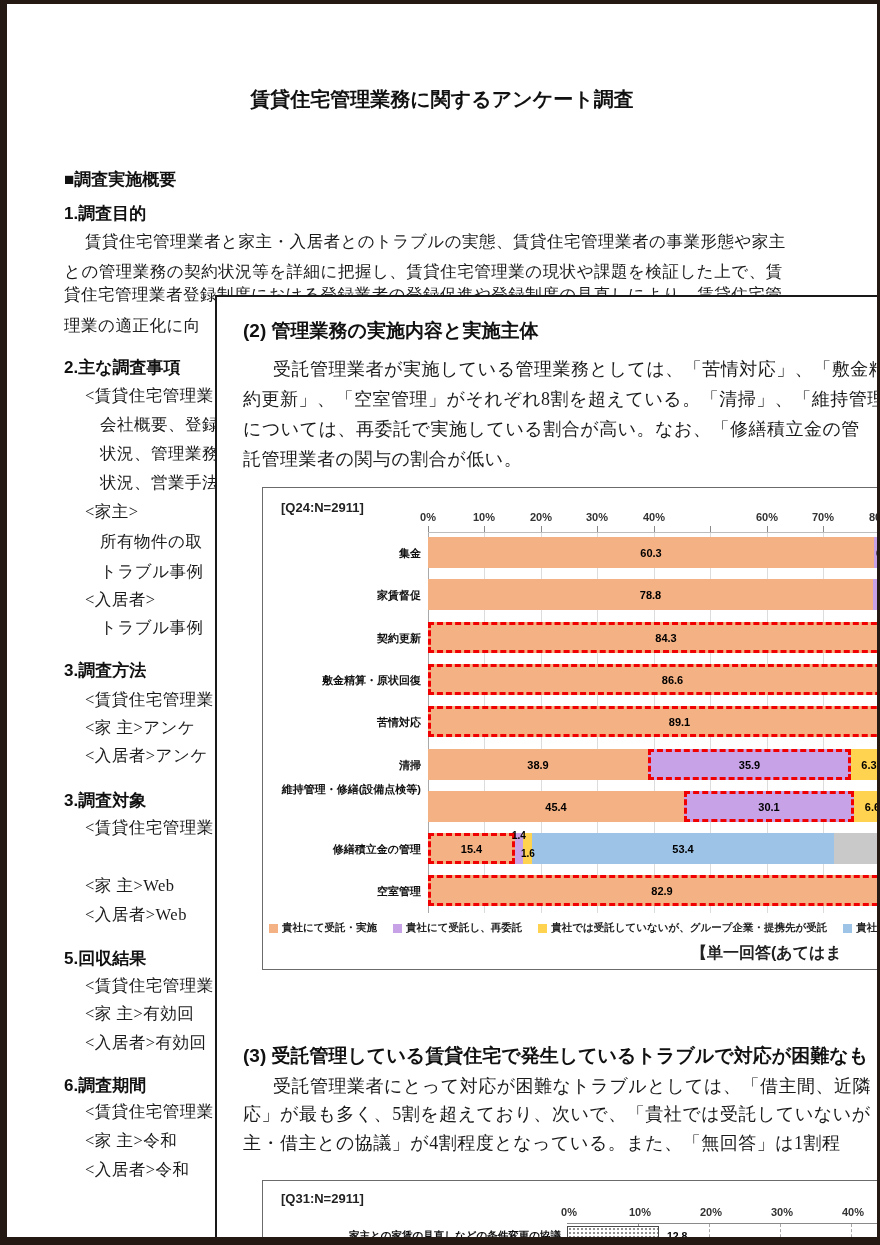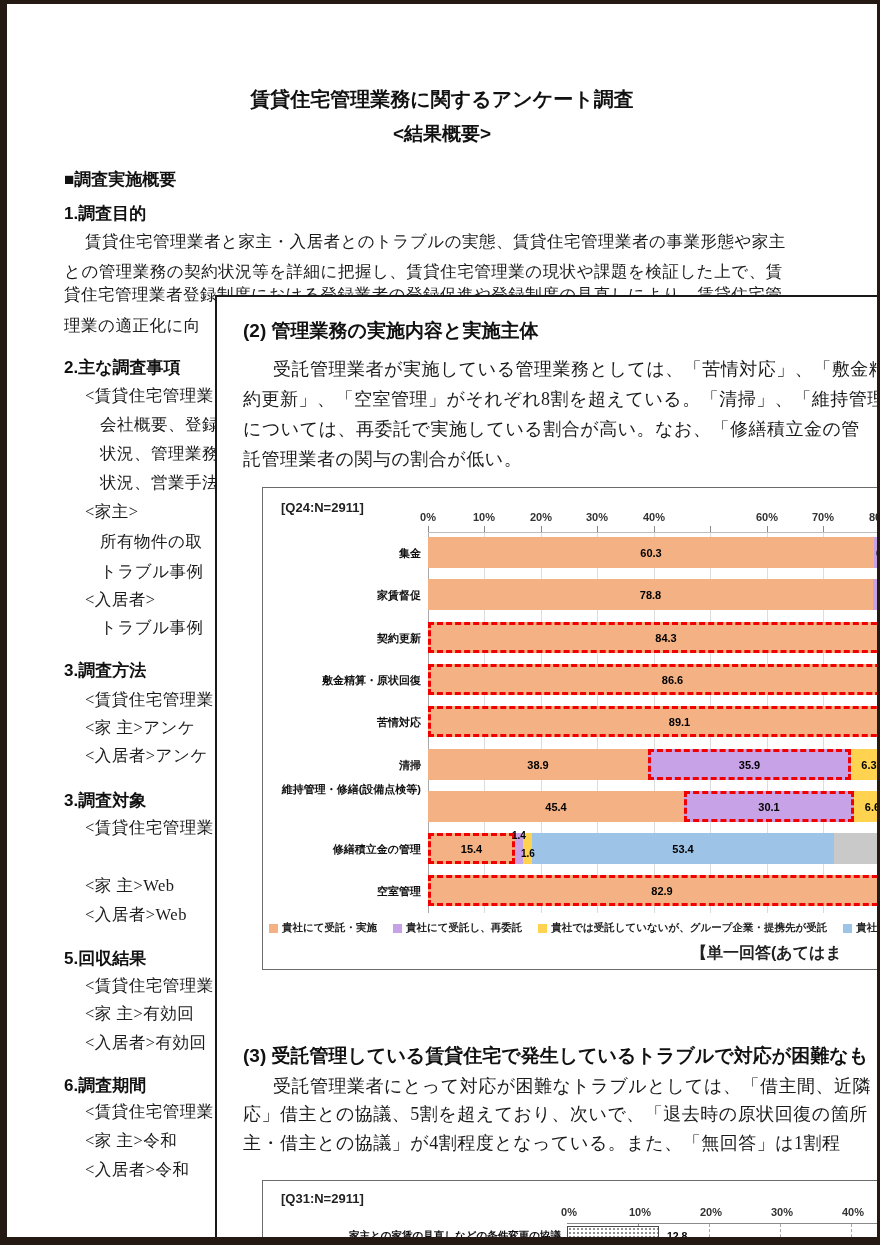--- a/index.html
+++ b/index.html
@@ -44,21 +44,20 @@
         font-size:10.5px;font-weight:bold;color:#111;}
   .val2{position:absolute;font-size:10.5px;font-weight:bold;color:#000;}
 </style>
 </head>
 <body>
 
 <div class="screen">
 
   <div class="page page-back">
     <div class="abs nw goth doc-title">賃貸住宅管理業務に関するアンケート調査</div>
-    <div class="abs nw goth doc-subtitle">&lt;結果概要&gt;</div>
     <div class="abs nw goth bk-head" style="left:57px;top:164px;">■調査実施概要</div>
 
     <div class="abs nw goth bk-head" style="left:57px;top:198px;">1.調査目的</div>
     <div class="abs nw serif bk-line" style="left:78px;top:228px;">賃貸住宅管理業者と家主・入居者とのトラブルの実態、賃貸住宅管理業者の事業形態や家主</div>
     <div class="abs nw serif bk-line" style="left:57px;top:258px;">との管理業務の契約状況等を詳細に把握し、賃貸住宅管理業の現状や課題を検証した上で、賃</div>
     <div class="abs nw serif bk-line" style="left:57px;top:281px;">貸住宅管理業者登録制度における登録業者の登録促進や登録制度の見直しにより、賃貸住宅管</div>
     <div class="abs nw serif bk-line" style="left:57px;top:312px;">理業の適正化に向</div>
 
     <div class="abs nw goth bk-head" style="left:57px;top:352px;">2.主な調査事項</div>
     <div class="abs nw serif bk-line" style="left:78px;top:382px;">&lt;賃貸住宅管理業</div>
@@ -217,21 +216,21 @@
         <span class="legend-item">
             <span class="legend-sq" style="background:#9DC3E6;"></span>
             <span>貴社では実施していない・</span>
           </span>
       </div>
       <div class="abs nw goth chart-footer" style="left:428px;top:455px;">【単一回答(あてはま</div>
     </div>
 
     <div class="abs nw goth fp-head" style="left:26px;top:746px;">(3) 受託管理している賃貸住宅で発生しているトラブルで対応が困難なも</div>
     <div class="abs nw serif fp-line" style="left:56px;top:778px;">受託管理業者にとって対応が困難なトラブルとしては、「借主間、近隣</div>
-    <div class="abs nw serif fp-line" style="left:26px;top:806px;">応」借主との協議、5割を超えており、次いで、「退去時の原状回復の箇所</div>
+    <div class="abs nw serif fp-line" style="left:26px;top:806px;">応」が最も多く、5割を超えており、次いで、「貴社では受託していないが</div>
     <div class="abs nw serif fp-line" style="left:26px;top:835px;">主・借主との協議」が4割程度となっている。また、「無回答」は1割程</div>
 
     <div class="chartbox" style="left:45px;top:883px;width:1000px;height:130px;">
       <div class="abs nw goth qlabel" style="left:18px;top:10px;">[Q31:N=2911]</div>
       <div class="tick-label" style="left:284px;top:25px;">0%</div>
       <div class="tick-label" style="left:355px;top:25px;">10%</div>
       <div class="tick-label" style="left:426px;top:25px;">20%</div>
       <div class="tick-label" style="left:497px;top:25px;">30%</div>
       <div class="tick-label" style="left:568px;top:25px;">40%</div>
       <div class="plot-topline" style="left:304px;top:42px;width:500px;border-top-color:#8a8a8a;"></div>

